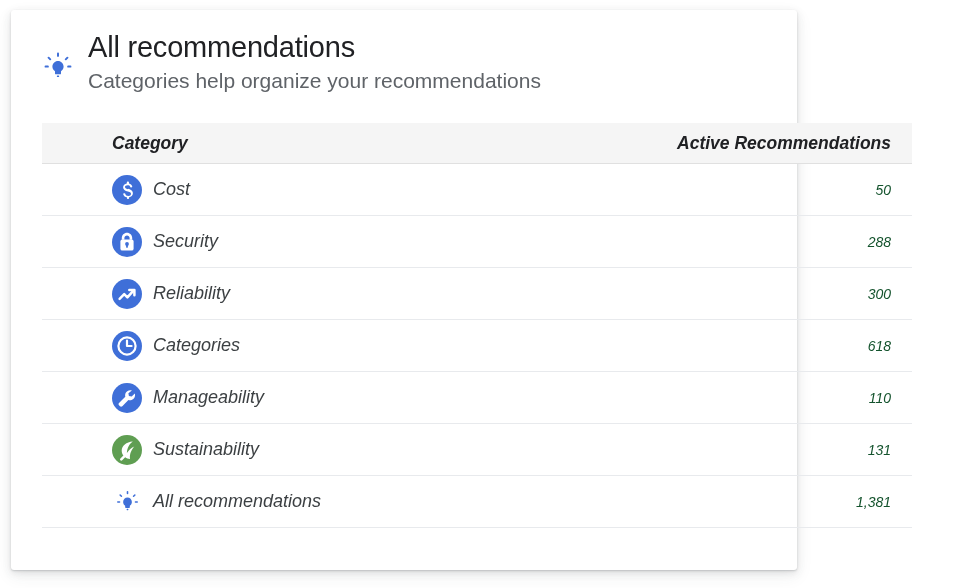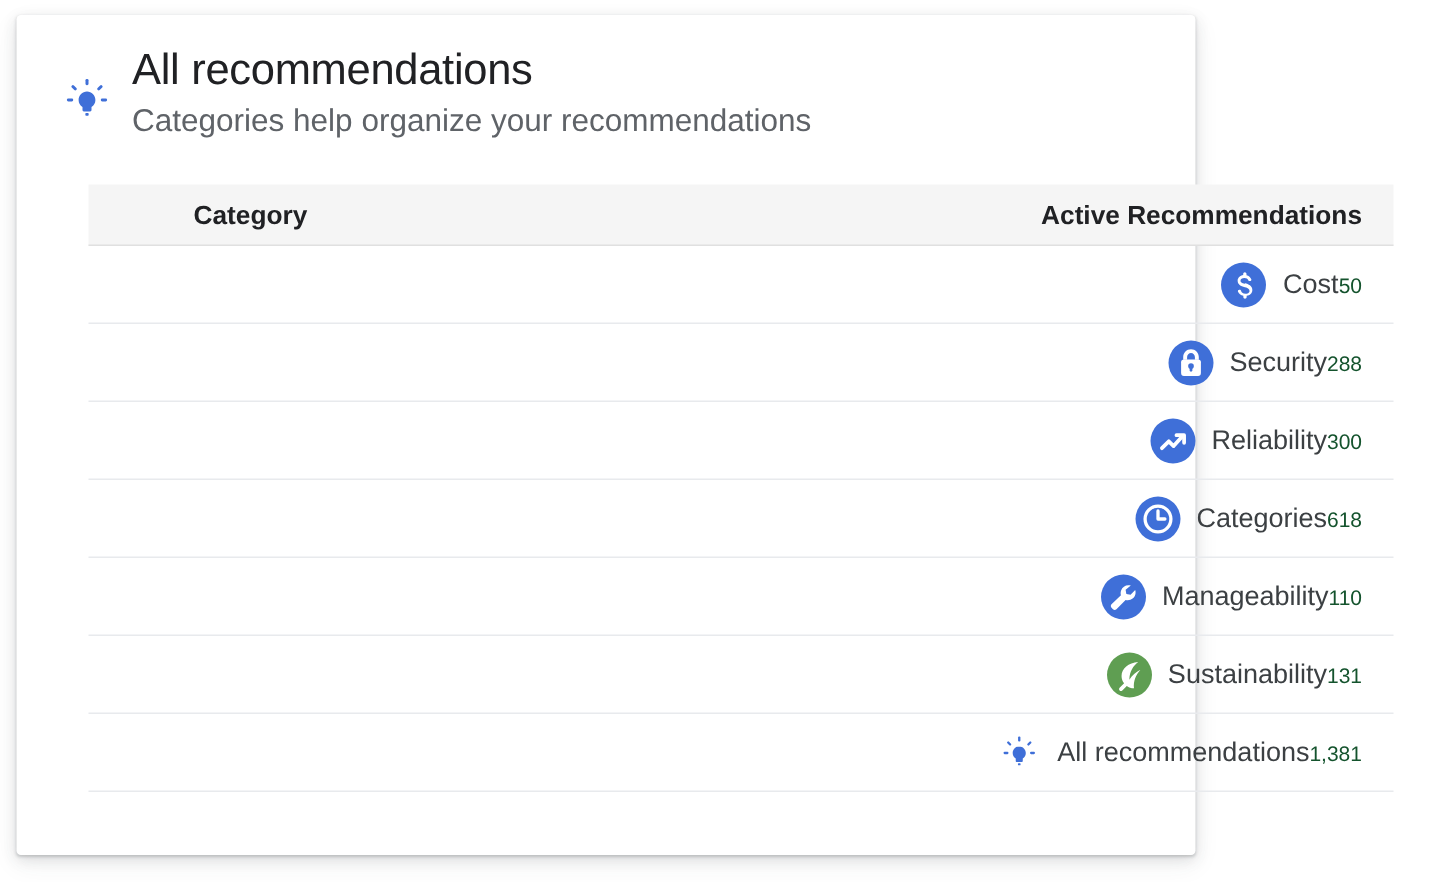--- a/index.html
+++ b/index.html
@@ -66,23 +66,24 @@
     font-size: 21px;
     line-height: 24px;
     color: #5f6368;
     font-weight: 400;
     white-space: nowrap;
   }
 
   
   .table {
     position: absolute;
-    left: 48px;
+    left: 31px;
     top: 113px;
     width: 870px;
+    font-style: italic;
   }
 
   .table-head {
     display: flex;
     align-items: center;
     height: 41px;
     background: #f5f5f5;
     border-bottom: 1px solid #e0e0e0;
     box-sizing: border-box;
   }
@@ -112,21 +113,20 @@
     border-bottom: 1px solid #e8eaed;
     box-sizing: border-box;
   }
 
   .row-cat {
     display: flex;
     align-items: center;
     flex: 1 1 auto;
     min-width: 0;
     padding-left: 69px;
-    justify-content: flex-end;
   }
 
   .cat-icon {
     width: 32px;
     height: 32px;
     flex: 0 0 32px;
     margin-right: 10px;
     display: block;
   }
 

